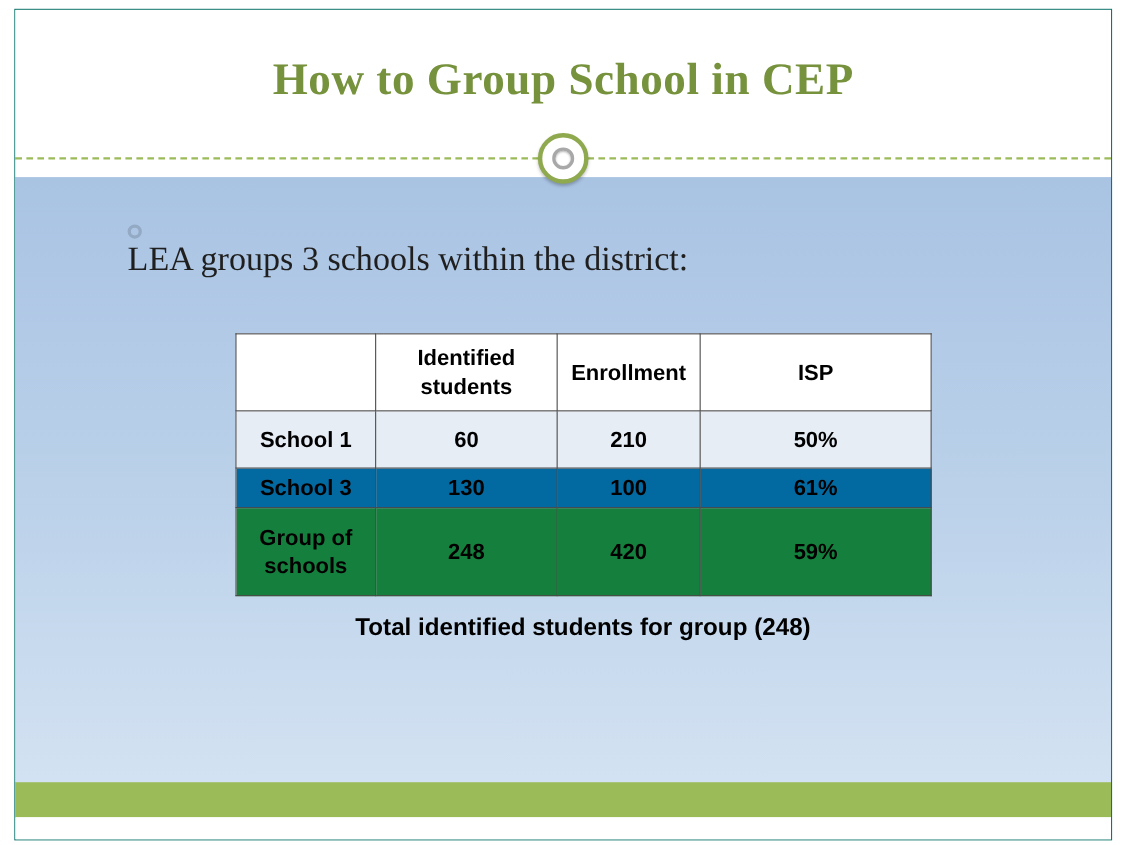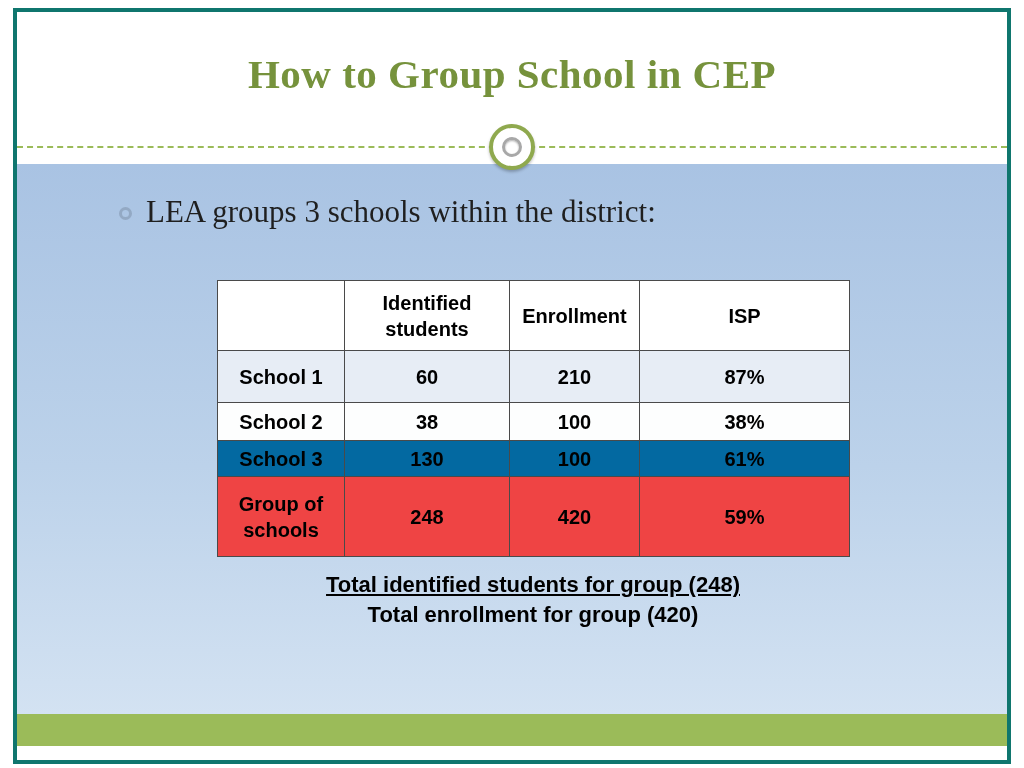--- a/index.html
+++ b/index.html
@@ -1,21 +1,21 @@
 <!DOCTYPE html>
 <html><head>
 <meta charset="utf-8">
 <style>
   * { margin: 0; padding: 0; box-sizing: border-box; }
   html, body { width: 1024px; height: 768px; background: #ffffff; overflow: hidden;
                font-family: "Liberation Sans", sans-serif; }
 
   .page {
     position: absolute; left: 13px; top: 8px; width: 998px; height: 756px;
-    border: 4px solid #0f766e; background: #ffffff;
+    border: 1px solid #0f766e; background: #ffffff;
     display: flex; flex-direction: column;
   }
 
   
   .header { height: 134px; background: #ffffff; }
   .title {
     padding-top: 38px; text-align: center;
     font-family: "Liberation Serif", "DejaVu Serif", serif;
     font-size: 41px; font-weight: 700; color: #76923c; letter-spacing: 0.5px;
   }
@@ -36,21 +36,21 @@
 
   .gap { height: 16px; background: #ffffff; }
 
   
   .body {
     height: 550px;
     background: linear-gradient(180deg, #a9c3e3 0%, #bcd2ea 55%, #d3e2f2 100%);
     position: relative;
   }
 
-  .bullet-row { display: flex; align-items: flex-start; margin: 30px 0 0 102px; }
+  .bullet-row { display: flex; align-items: flex-start; margin: 30px 0 0 102px; flex-direction: column; }
   .bullet {
     width: 13px; height: 13px; border-radius: 50%;
     border: 3px solid #93a9c4; margin: 13px 14px 0 0; flex: 0 0 auto;
   }
   .bullet-text {
     font-family: "Liberation Serif", "DejaVu Serif", serif;
     font-size: 31px; color: #1f1f1f;
   }
 
   
@@ -62,26 +62,26 @@
   .grp-table th, .grp-table td {
     border: 1px solid #4a4a4a; text-align: center; vertical-align: middle;
     font-size: 20px; font-weight: 700; color: #000000; padding: 2px 8px;
     line-height: 1.3;
   }
   .col0 { width: 127px; } .col1 { width: 165px; } .col2 { width: 130px; } .col3 { width: 210px; }
   tr.hrow    { height: 70px; } tr.hrow th { background: #ffffff; }
   tr.row-s1  { height: 52px; background: #e7edf5; margin-top: 39px; }
   tr.row-s2  { height: 38px; background: #fdfefe; }
   tr.row-s3  { height: 36px; background: #0369a1; }
-  tr.row-grp { height: 80px; background: #ef4444; }
+  tr.row-grp { height: 80px; background: #15803d; }
 
   
   .totals { width: 632px; margin: 15px 0 0 200px; text-align: center;
             font-size: 22px; font-weight: 700; color: #000000; }
-  .totals .line1 { text-decoration: underline; margin-bottom: 4px; }
+  .totals .line1 { margin-bottom: 4px; }
 
   
   .green-bar { height: 32px; background: #9bbb59; }
   .footer-gap { flex: 1; background: #ffffff; }
 </style>
 </head>
 <body>
 
 <div class="page">
 
@@ -117,46 +117,39 @@
           <th>Identified students</th>
           <th>Enrollment</th>
           <th>ISP</th>
         </tr>
       </thead>
       <tbody>
         <tr class="row-s1">
           <td>School 1</td>
           <td>60</td>
           <td>210</td>
-          <td>87%</td>
-        </tr>
-        <tr class="row-s2">
-          <td>School 2</td>
-          <td>38</td>
-          <td>100</td>
-          <td>38%</td>
+          <td>50%</td>
         </tr>
         <tr class="row-s3">
           <td>School 3</td>
           <td>130</td>
           <td>100</td>
           <td>61%</td>
         </tr>
         <tr class="row-grp">
           <td>Group of schools</td>
           <td>248</td>
           <td>420</td>
           <td>59%</td>
         </tr>
       </tbody>
     </table>
 
     <div class="totals">
       <div class="line1">Total identified students for group (248)</div>
-      <div class="line2">Total enrollment for group (420)</div>
     </div>
 
   </div>
 
   <div class="green-bar"></div>
   <div class="footer-gap"></div>
 
 </div>
 
 </body></html>

